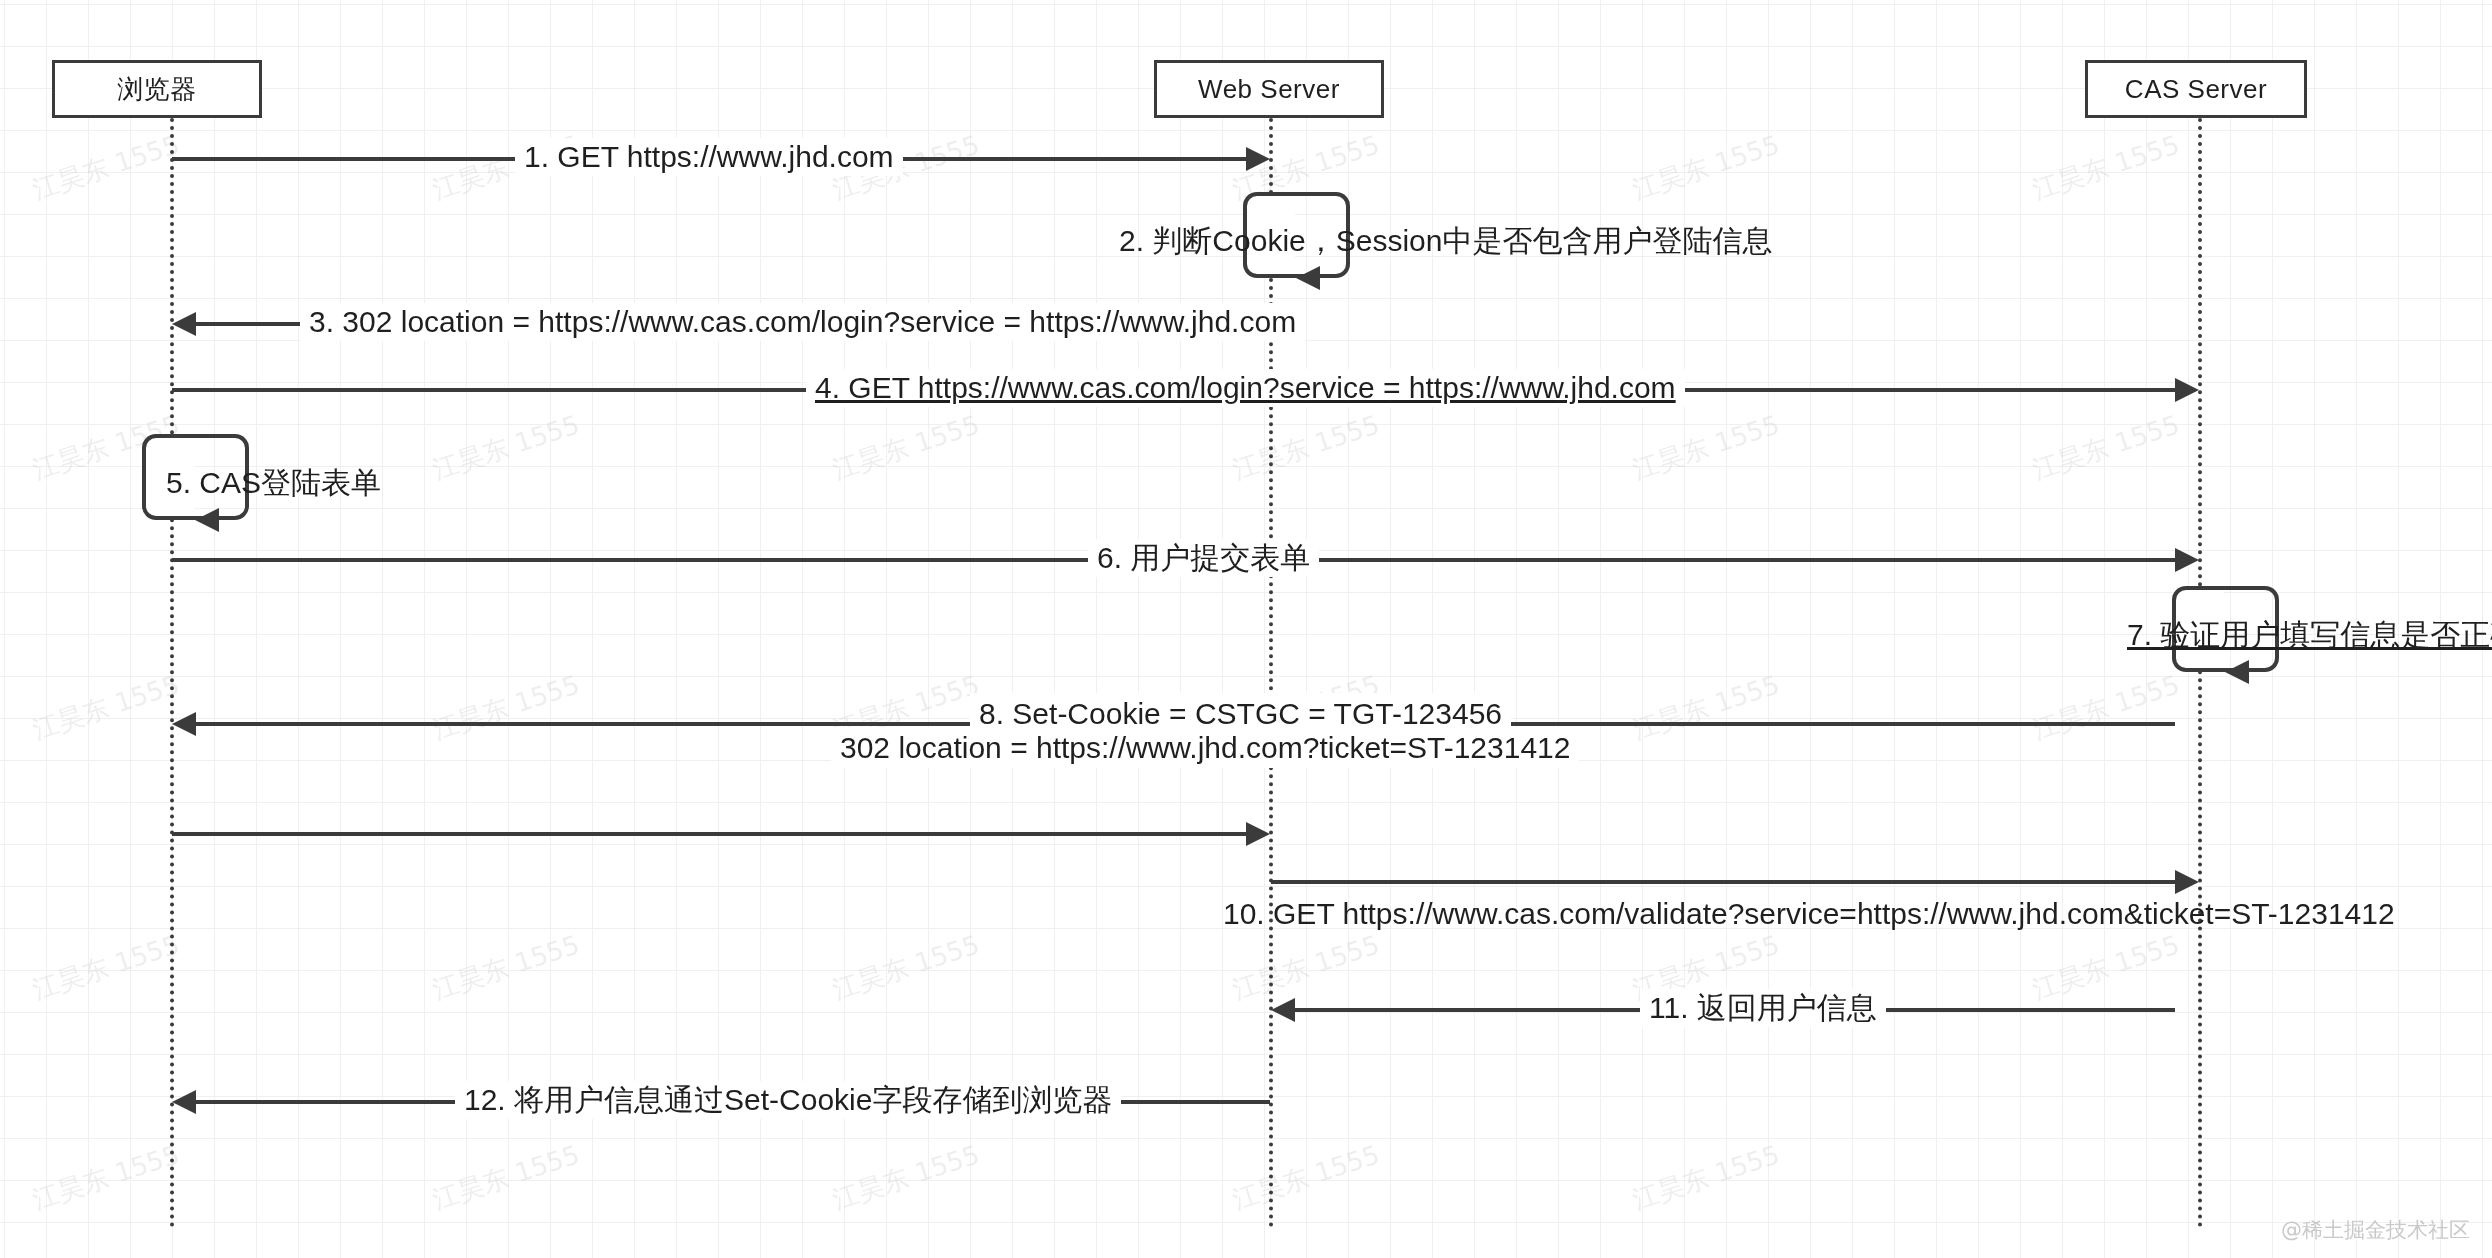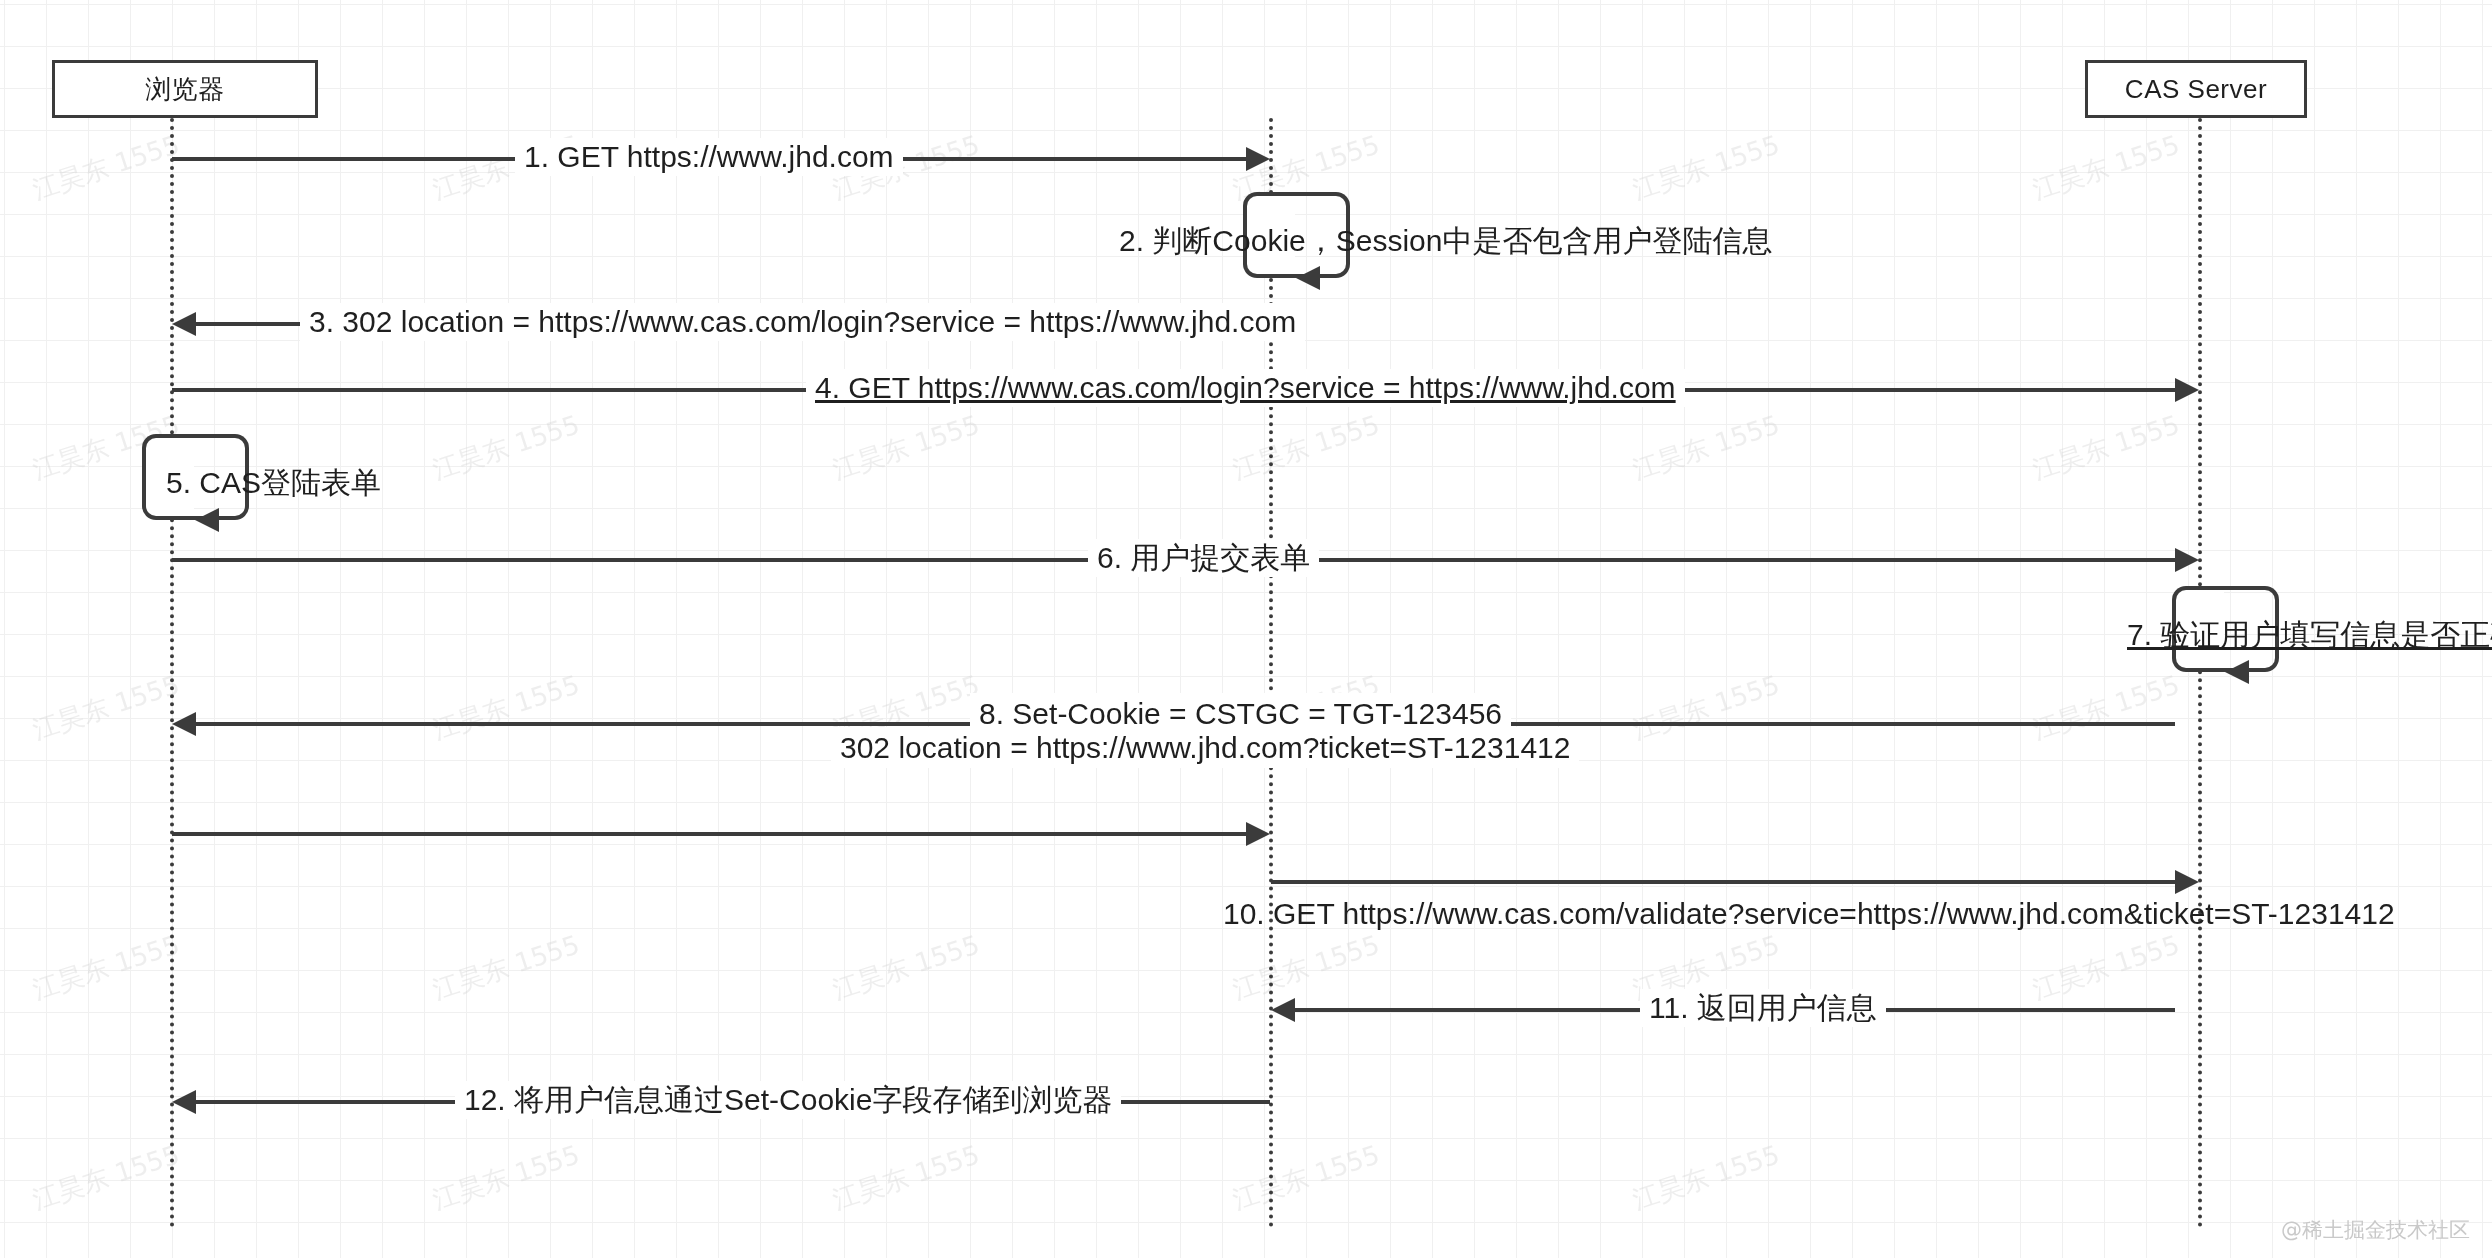--- a/index.html
+++ b/index.html
@@ -167,22 +167,23 @@
     <span class="bg-wm" style="left:430px; top:1160px;">江昊东 1555</span>
     <span class="bg-wm" style="left:830px; top:1160px;">江昊东 1555</span>
     <span class="bg-wm" style="left:1230px;top:1160px;">江昊东 1555</span>
     <span class="bg-wm" style="left:1630px;top:1160px;">江昊东 1555</span>
   </div>
 
   <div class="lifeline" style="left:170px;  top:118px; height:1110px;"></div>
   <div class="lifeline" style="left:1269px; top:118px; height:1110px;"></div>
   <div class="lifeline" style="left:2198px; top:118px; height:1110px;"></div>
 
-  <div class="actor-box" style="left:52px; top:60px; width:266px; height:58px;">浏览器</div>
-
+  <div class="actor-box" style="left:52px; top:60px; width:210px; height:58px;">浏览器</div>
+
+  <div class="actor-box" style="left:1154px; top:60px; width:230px; height:58px;">Web Server</div>
 
   <div class="actor-box" style="left:2085px; top:60px; width:222px; height:58px;">CAS Server</div>
 
   <div class="arrow-line" style="left:172px; top:157px; width:1074px;"></div>
   <div class="arrow-head right" style="left:1246px; top:147px;"></div>
   <div class="msg-label" style="left:515px; top:138px;">1. GET https://www.jhd.com</div>
 
   <div class="self-loop-cap" style="left:1243px; top:192px; width:52px; height:86px;"></div>
   <div class="self-loop" style="left:1294px; top:192px; width:56px; height:86px;"></div>
   <div class="arrow-head left" style="left:1296px; top:266px;"></div>

